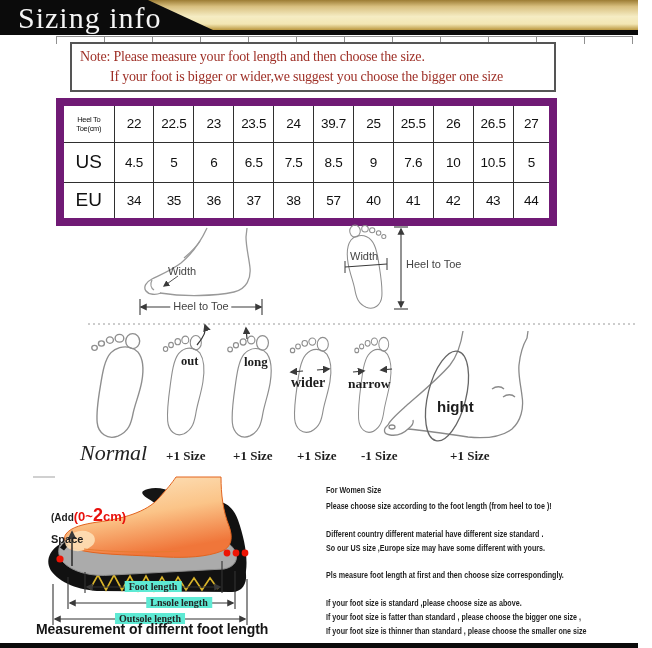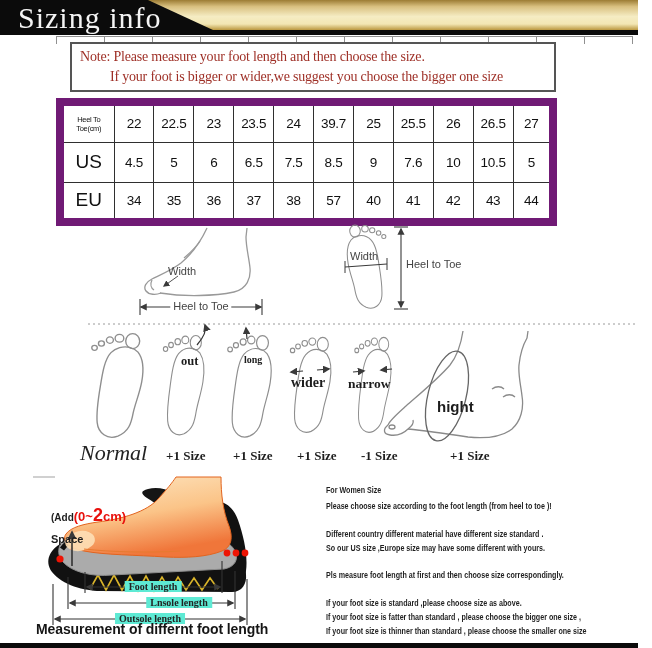--- a/index.html
+++ b/index.html
@@ -240,21 +240,21 @@
       <line x1="55" y1="619" x2="245" y2="619" marker-start="url(#ah)" marker-end="url(#ah)"></line>
     </g>
   </svg>
 
   <div class="lbl mlabel" style="left:168px;top:265px;">Width</div>
   <div class="lbl mlabel wbg ctr" style="left:201px;top:300px;">Heel to Toe</div>
   <div class="lbl mlabel" style="left:350px;top:250px;">Width</div>
   <div class="lbl mlabel" style="left:406px;top:258px;">Heel to Toe</div>
 
   <div class="lbl onfoot" style="left:181px;top:354px;font-size:12.5px;">out</div>
-  <div class="lbl onfoot" style="left:237px;top:354px;font-size:10px;padding-left:7px;">long</div>
+  <div class="lbl onfoot" style="left:237px;top:354px;font-size:13px;padding-left:7px;">long</div>
   <div class="lbl onfoot" style="left:291px;top:375px;font-size:14px;">wider</div>
   <div class="lbl onfoot" style="left:348px;top:376px;font-size:13.5px;">narrow</div>
   <div class="lbl onfoot" style="left:437px;top:398px;font-size:15px;font-family:'Liberation Sans',sans-serif;">hight</div>
 
   <div class="lbl normal-lbl" style="left:80px;top:440px;">Normal</div>
   <div class="lbl size-lbl" style="left:166px;top:448px;">+1 Size</div>
   <div class="lbl size-lbl" style="left:233px;top:448px;">+1 Size</div>
   <div class="lbl size-lbl" style="left:297px;top:448px;">+1 Size</div>
   <div class="lbl size-lbl" style="left:361px;top:448px;">-1 Size</div>
   <div class="lbl size-lbl" style="left:450px;top:448px;">+1 Size</div>

